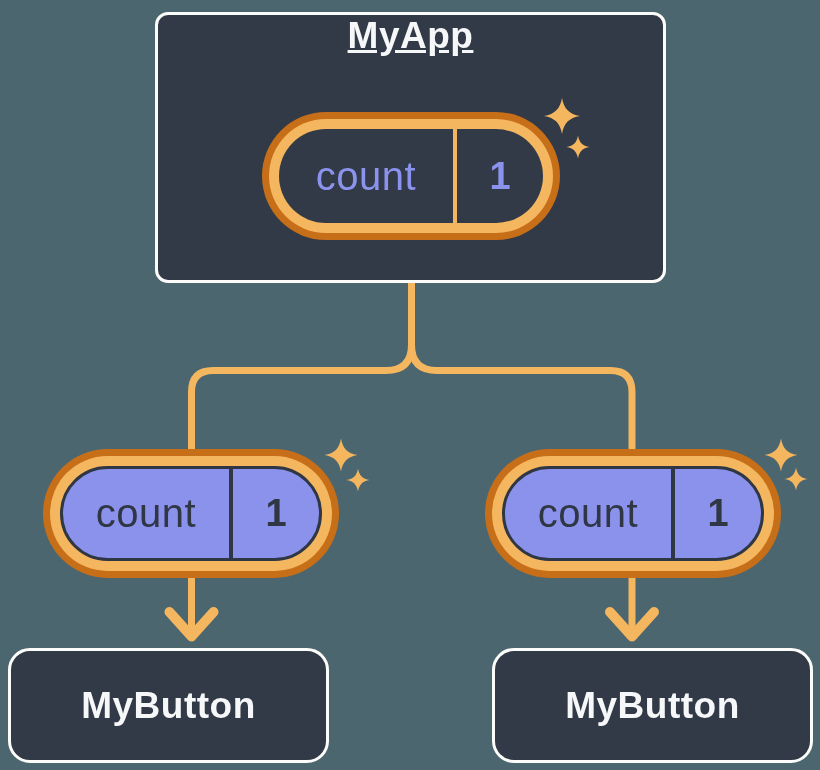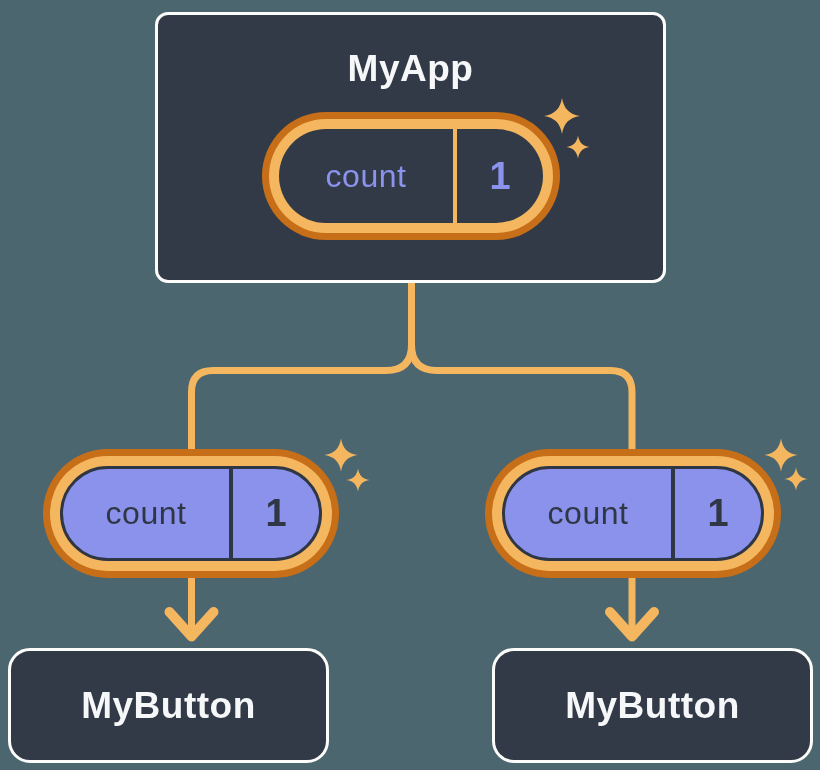--- a/index.html
+++ b/index.html
@@ -44,24 +44,24 @@
     z-index: 1;
   }
   .node-root {
     left: 155px; top: 12px;
     width: 511px; height: 271px;
     border-radius: 13px;
   }
   .node-root .node-label {
     display: block;
     text-align: center;
-    margin-top: 33px;
     font-size: 37px;
     font-weight: bold;
     letter-spacing: 0.5px;
+    text-decoration: underline;
   }
   .node-leaf {
     width: 321px; height: 115px;
     border-radius: 22px;
     display: flex;
     align-items: center;
     justify-content: center;
     font-size: 37px;
     font-weight: bold;
     letter-spacing: 0.5px;
@@ -107,21 +107,21 @@
     border: 3px solid var(--ink-dark, #2F3644);
     color: var(--ink-dark, #2F3644);
   }
   .pill-child .divider { background: var(--ink-dark, #2F3644); }
 
   .state-name {
     flex: 1;
     display: flex;
     align-items: center;
     justify-content: center;
-    font-size: 32px;
+    font-size: 40px;
     letter-spacing: 0.5px;
   }
   .divider { width: 4px; }
   .state-value {
     width: 86px;
     display: flex;
     align-items: center;
     justify-content: center;
     font-size: 38px;
     font-weight: bold;

